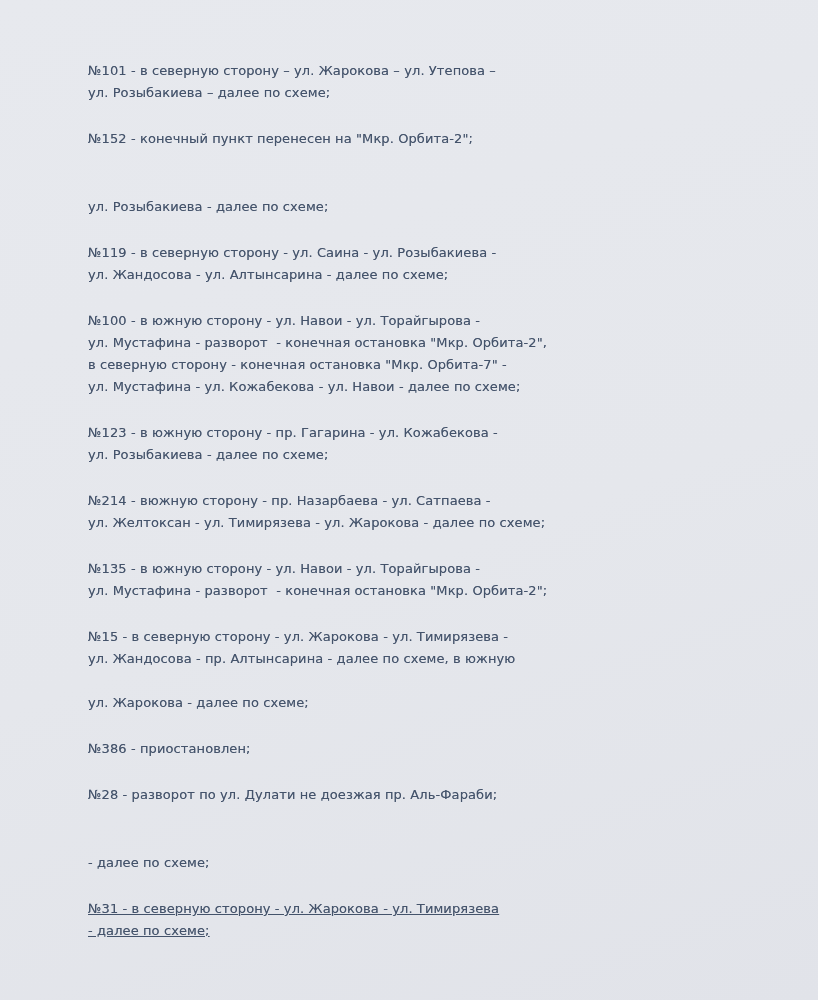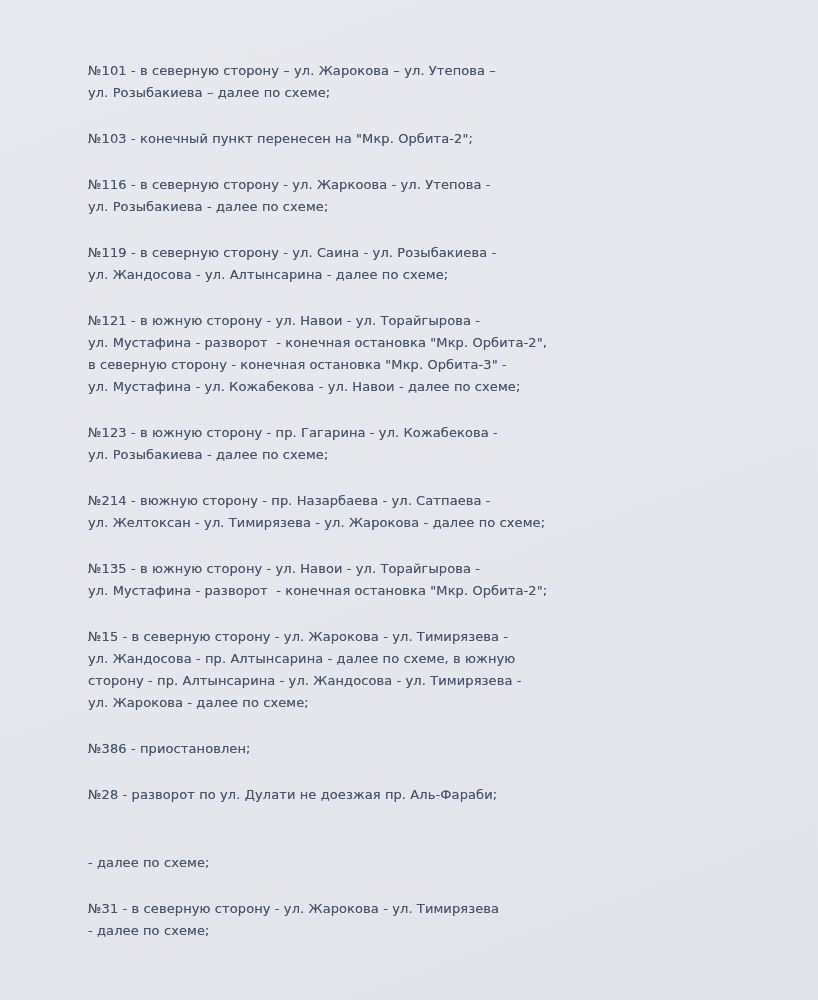--- a/index.html
+++ b/index.html
@@ -24,35 +24,35 @@
     margin: 0 0 24px 0;
     font-size: 13px;
     line-height: 22px;
     font-weight: 500;
     color: var(--text);
     letter-spacing: 0.1px;
     white-space: pre-wrap;
     
     text-shadow: 0 0 0.4px rgba(68, 83, 107, 0.55);
   }
-  p.route:last-child { margin-bottom: 0; }
+  p.route:last-child { margin-bottom: 0; text-decoration: underline; }
   .line { display: inline; }
 </style>
 </head>
 <body>
 
 <main class="notice">
   <div id="routes-list">
       <p class="route"><span class="line">№101 - в северную сторону – ул. Жарокова – ул. Утепова –</span><br><span class="line">ул. Розыбакиева – далее по схеме;</span></p>
-      <p class="route"><span class="line">№103 - конечный пункт перенесен на "Мкр. Орбита-2";</span></p>
-      <p class="route"><span class="line">№116 - в северную сторону - ул. Жаркоова - ул. Утепова -</span><br><span class="line">ул. Розыбакиева - далее по схеме;</span></p>
+      <p class="route"><span class="line">№152 - конечный пункт перенесен на "Мкр. Орбита-2";</span></p>
+      <p class="route"><br><span class="line">ул. Розыбакиева - далее по схеме;</span></p>
       <p class="route"><span class="line">№119 - в северную сторону - ул. Саина - ул. Розыбакиева -</span><br><span class="line">ул. Жандосова - ул. Алтынсарина - далее по схеме;</span></p>
-      <p class="route"><span class="line">№121 - в южную сторону - ул. Навои - ул. Торайгырова -</span><br><span class="line">ул. Мустафина - разворот  - конечная остановка "Мкр. Орбита-2",</span><br><span class="line">в северную сторону - конечная остановка "Мкр. Орбита-3" -</span><br><span class="line">ул. Мустафина - ул. Кожабекова - ул. Навои - далее по схеме;</span></p>
+      <p class="route"><span class="line">№100 - в южную сторону - ул. Навои - ул. Торайгырова -</span><br><span class="line">ул. Мустафина - разворот  - конечная остановка "Мкр. Орбита-2",</span><br><span class="line">в северную сторону - конечная остановка "Мкр. Орбита-7" -</span><br><span class="line">ул. Мустафина - ул. Кожабекова - ул. Навои - далее по схеме;</span></p>
       <p class="route"><span class="line">№123 - в южную сторону - пр. Гагарина - ул. Кожабекова -</span><br><span class="line">ул. Розыбакиева - далее по схеме;</span></p>
       <p class="route"><span class="line">№214 - вюжную сторону - пр. Назарбаева - ул. Сатпаева -</span><br><span class="line">ул. Желтоксан - ул. Тимирязева - ул. Жарокова - далее по схеме;</span></p>
       <p class="route"><span class="line">№135 - в южную сторону - ул. Навои - ул. Торайгырова -</span><br><span class="line">ул. Мустафина - разворот  - конечная остановка "Мкр. Орбита-2";</span></p>
-      <p class="route"><span class="line">№15 - в северную сторону - ул. Жарокова - ул. Тимирязева -</span><br><span class="line">ул. Жандосова - пр. Алтынсарина - далее по схеме, в южную</span><br><span class="line">сторону - пр. Алтынсарина - ул. Жандосова - ул. Тимирязева -</span><br><span class="line">ул. Жарокова - далее по схеме;</span></p>
+      <p class="route"><span class="line">№15 - в северную сторону - ул. Жарокова - ул. Тимирязева -</span><br><span class="line">ул. Жандосова - пр. Алтынсарина - далее по схеме, в южную</span><br><br><span class="line">ул. Жарокова - далее по схеме;</span></p>
       <p class="route"><span class="line">№386 - приостановлен;</span></p>
       <p class="route"><span class="line">№28 - разворот по ул. Дулати не доезжая пр. Аль-Фараби;</span></p>
       <p class="route"><br><span class="line">- далее по схеме;</span></p>
       <p class="route"><span class="line">№31 - в северную сторону - ул. Жарокова - ул. Тимирязева</span><br><span class="line">- далее по схеме;</span></p>
     </div>
 </main>
 
 </body></html>

